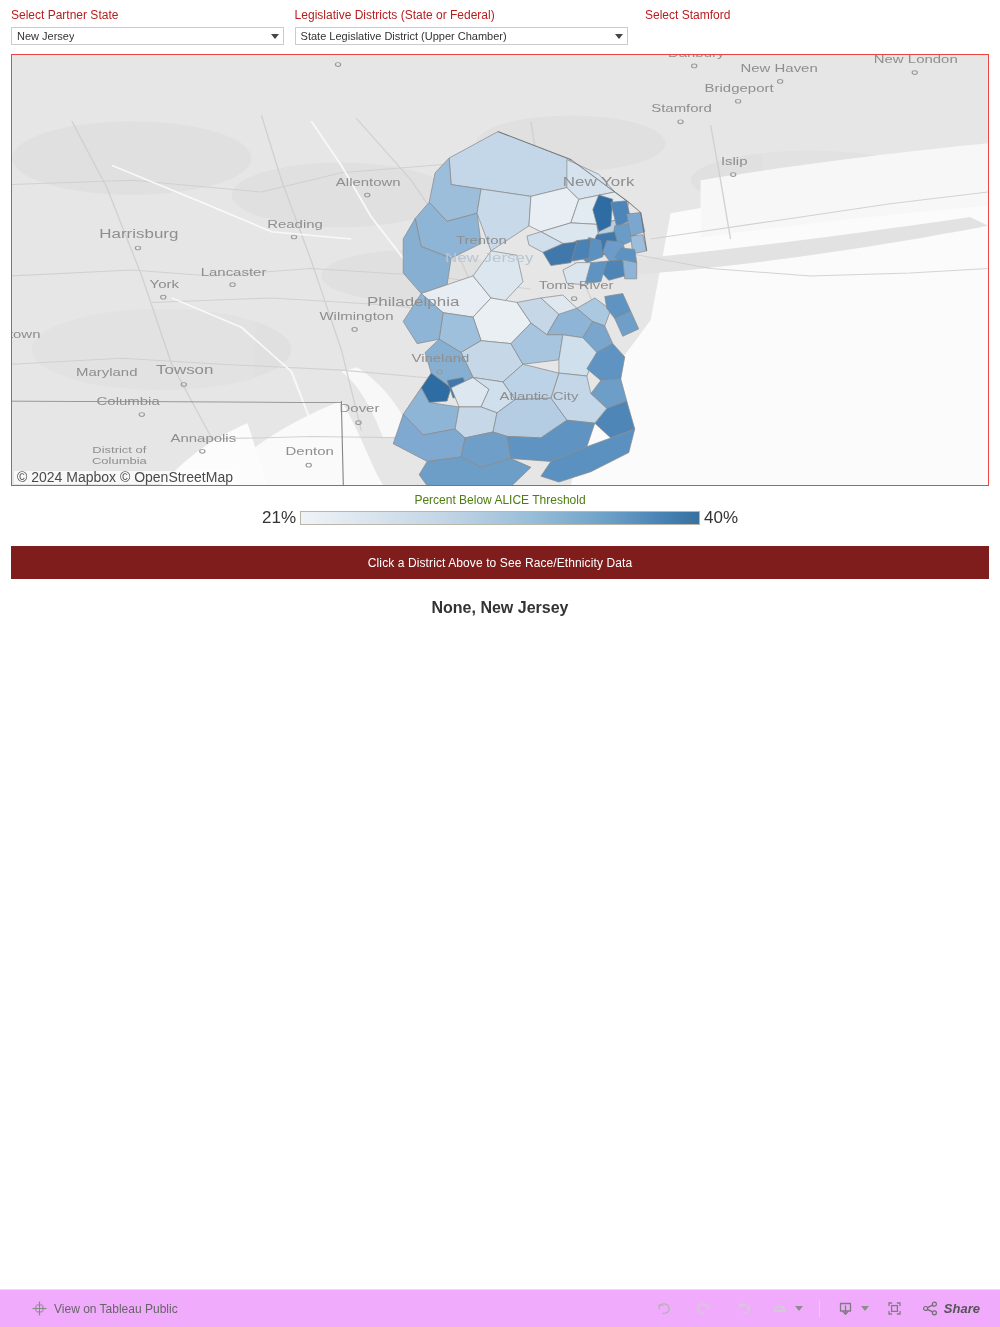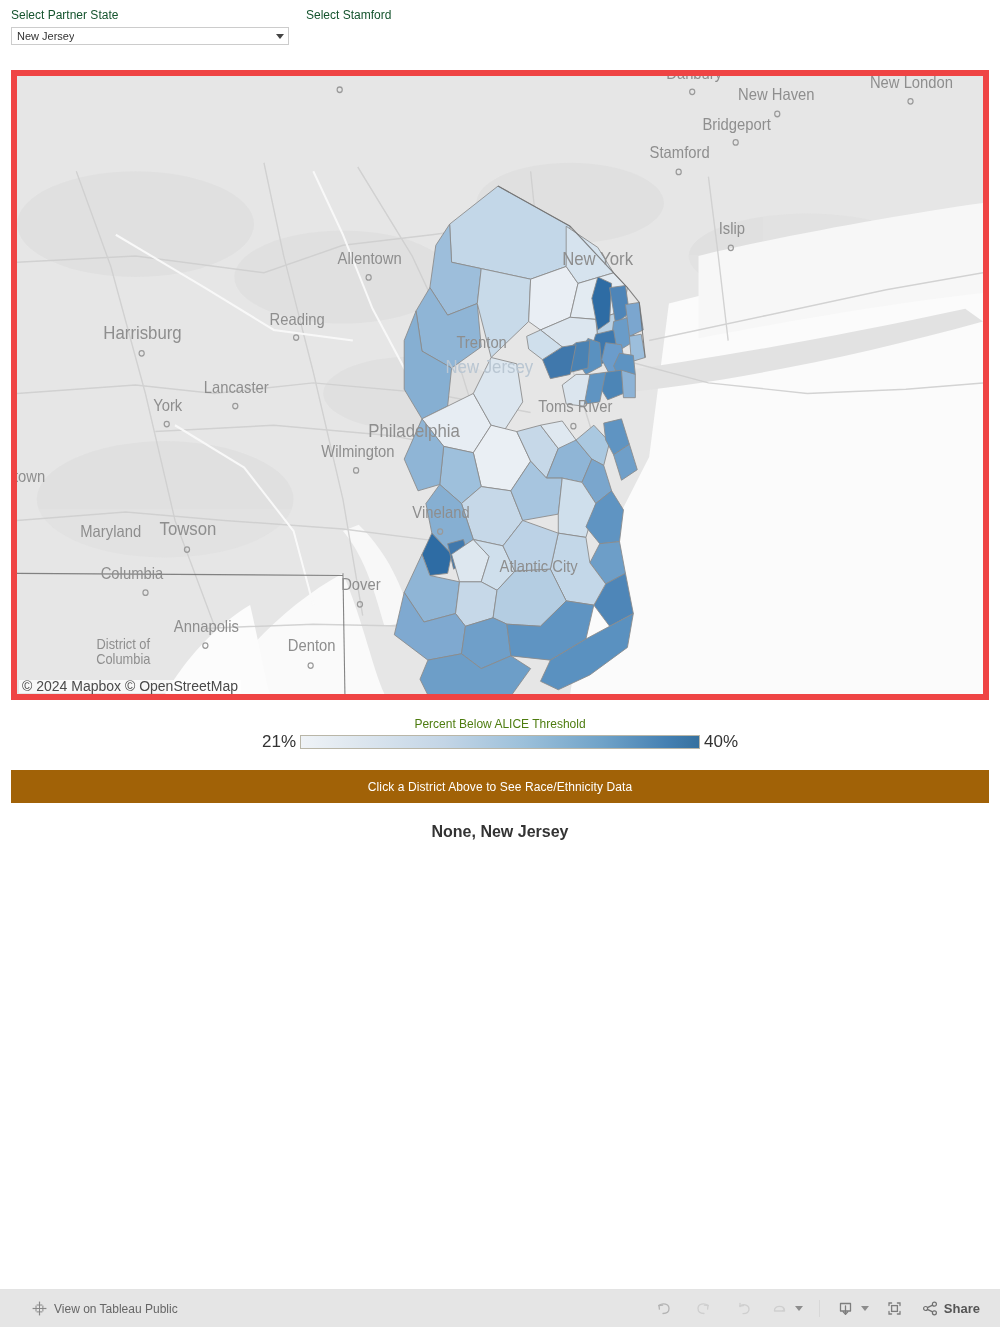--- a/index.html
+++ b/index.html
@@ -16,21 +16,21 @@
     display:flex;
     padding:8px 0 0 0;
     height:54px;
     box-sizing:border-box;
   }
   .filter{position:relative;box-sizing:border-box;}
   .filter-0{width:278px;margin-left:11px;}
   .filter-1{width:340px;margin-left:11px;}
   .filter-2{width:362px;margin-left:17px;}
   .filter-label{
-    font-size:12px;color:#14532d;
+    font-size:12px;color:#b91c1c;
     line-height:14px;
     margin-bottom:5px;
     white-space:nowrap;
   }
   .filter-select{
     height:18px;
     border:1px solid #cccccc;
     background:#ffffff;
     display:flex;align-items:center;
     justify-content:space-between;
@@ -48,23 +48,23 @@
     width:0;height:0;flex:0 0 auto;
     border-left:4px solid transparent;
     border-right:4px solid transparent;
     border-top:5px solid #444;
     margin-left:6px;
   }
 
   
   .map-wrap{
     position:relative;
-    margin:16px 11px;
-    height:630px;
-    border:6px solid #ef4444;
+    margin:0 11px;
+    height:432px;
+    border:1px solid #ef4444;
     box-sizing:border-box;
     overflow:hidden;
     background:#e8e8e8;
   }
   .map-svg{display:block;width:100%;height:100%;}
   .attrib{
     position:absolute;left:2px;bottom:1px;
     font-size:14px;color:#4a4a4a;
     background:rgba(255,255,255,.72);
     padding:0 3px;line-height:13px;
@@ -103,54 +103,54 @@
     width:400px;height:14px;
     border:1px solid #b9b6a8;
     box-sizing:border-box;
     background:linear-gradient(to right,#eff3f7 0%,#dee7ef 14%,#c3d5e6 36%,#9cc0da 56%,#6fa2c8 76%,#4580b2 92%,#36719f 100%);
   }
 
   
   .banner{
     margin:20px 11px 0 11px;
     height:33px;
-    background:#a16207;
+    background:#7f1d1d;
     display:flex;align-items:center;justify-content:center;
   }
   .banner-text{
     color:#ffffff;font-size:12px;
     letter-spacing:.1px;
   }
 
   
   .subtitle{
     text-align:center;
     margin-top:20px;
     font-size:16px;
     font-weight:bold;
     color:#333333;
   }
 
   
   .toolbar{
     position:absolute;left:0;bottom:0;
     width:1000px;height:37px;
-    background:#e5e5e5;
+    background:#f0abfc;
     border-top:1px solid #e3e3e3;
     display:flex;align-items:center;
   }
   .tb-left{
     display:flex;align-items:center;
     margin-left:32px;gap:7px;cursor:pointer;
   }
   .tb-left-text{font-size:12px;color:#666666;}
   .tb-right{
     margin-left:auto;
     display:flex;align-items:center;
-    margin-right:14px;gap:0;
+    margin-right:14px;gap:0;font-style:italic;
   }
   .tb-btn{
     width:40px;height:28px;
     display:flex;align-items:center;justify-content:center;
     cursor:pointer;
   }
   .tb-btn.wide{width:auto;padding:0 6px;gap:4px;}
   .tb-sep{
     width:1px;height:17px;
     background:#d8d8d8;
@@ -172,20 +172,27 @@
 <div class="filters">
 
   <div class="filter filter-0">
     <div class="filter-label">Select Partner State</div>
     <div class="filter-select">
       <span class="filter-value">New Jersey</span>
       <span class="caret"></span>
     </div>
   </div>
 
+  <div class="filter filter-1">
+    <div class="filter-label">Legislative Districts (State or Federal)</div>
+    <div class="filter-select">
+      <span class="filter-value">State Legislative District (Upper Chamber)</span>
+      <span class="caret"></span>
+    </div>
+  </div>
 
   <div class="filter filter-2">
     <div class="filter-label">Select Stamford</div>
   </div>
 </div>
 
 <div class="map-wrap">
   <svg class="map-svg" viewBox="0 0 978 584" preserveAspectRatio="none">
     <defs>
       <clipPath id="mapclip">

